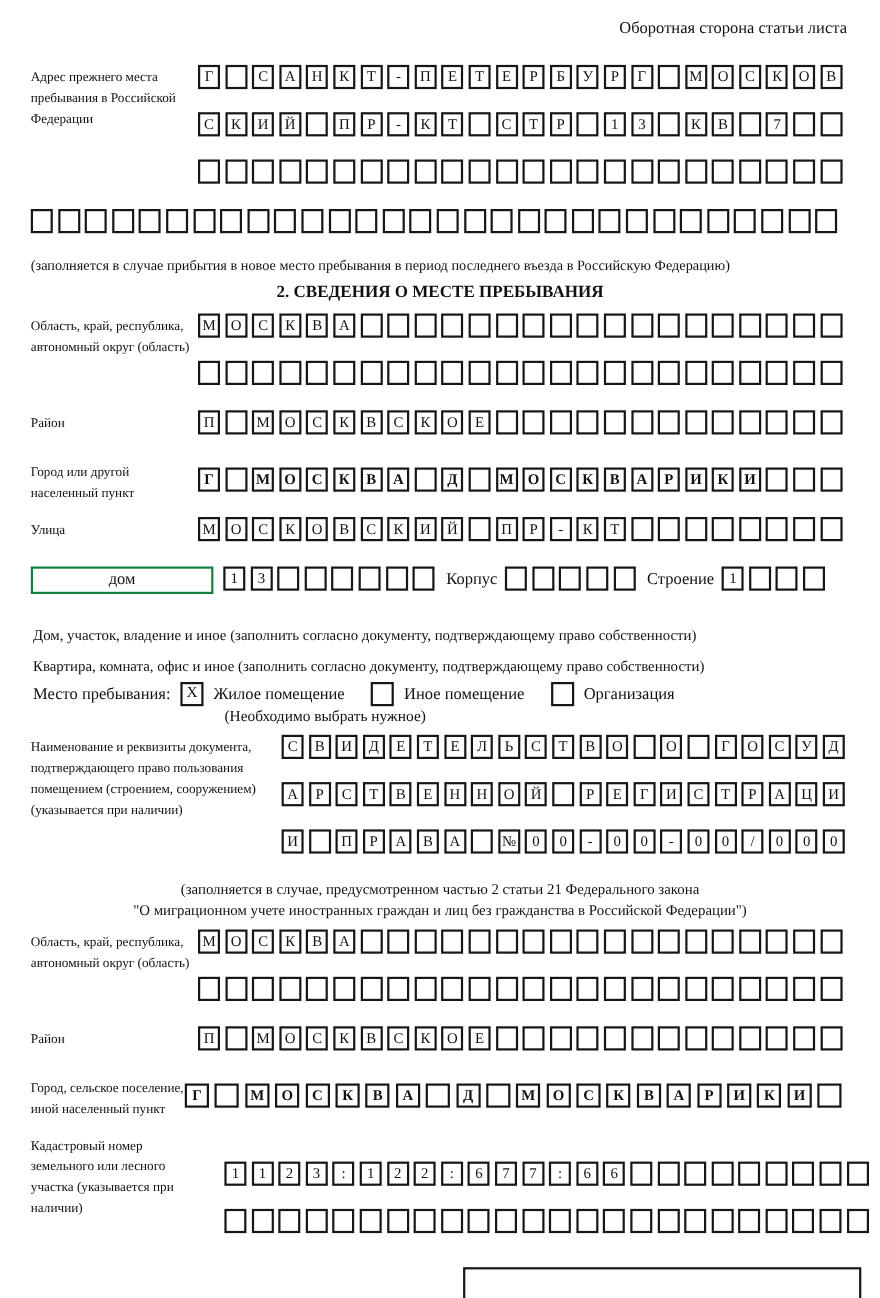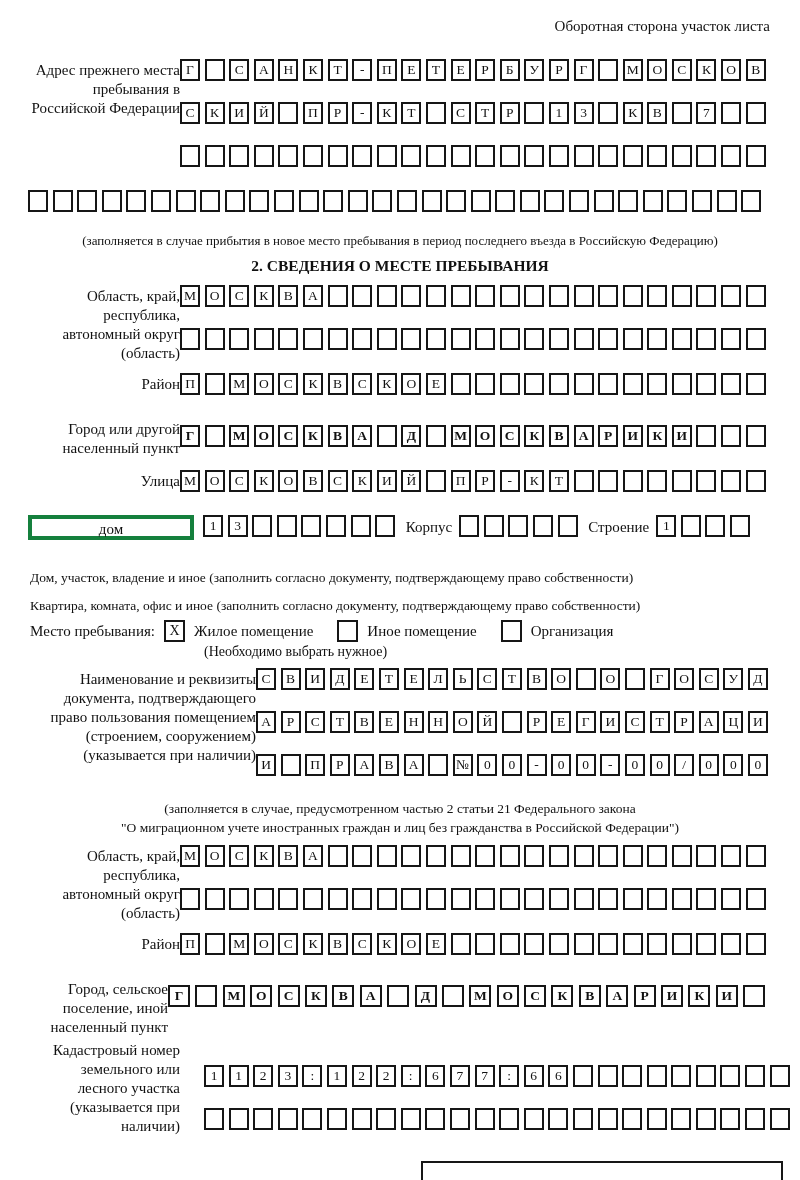--- a/index.html
+++ b/index.html
@@ -4,41 +4,41 @@
 <style>
   html,body{margin:0;padding:0;background:#fff;}
   body{
     width:800px;height:1180px;overflow:hidden;color:#111;
     font-family:"Liberation Serif","DejaVu Serif",serif;
   }
   .page{box-sizing:border-box;width:800px;padding:12px 28px 0 28px;}
   .header-note{text-align:right;font-size:15px;margin:6px 2px 24px 0;}
 
   .field{display:flex;align-items:flex-start;margin-bottom:2px;}
-  .label{width:152px;flex:none;font-size:15px;line-height:19px;padding-top:2px;text-align:right;}
+  .label{width:152px;flex:none;font-size:12px;line-height:19px;padding-top:2px;}
   .label-wide{width:228px;}
   .label-city3{width:140px;}
   .rows{flex:1;}
 
   .cell-row{white-space:nowrap;height:38px;margin-bottom:5px;}
   .cell{
     display:inline-block;box-sizing:border-box;width:20px;height:22px;
     border:2px solid #161616;margin-right:4.6px;text-align:center;
     font-size:13.5px;line-height:18px;vertical-align:top;
   }
   .wide-cells .cell{width:22px;margin-right:5.4px;}
   .offset-rows{margin-top:26px;padding-left:24px;}
   .city-offset{margin-top:7px;font-weight:bold;}
 
-  .caption-center{text-align:center;font-size:13px;margin:0 0 8px 0;}
+  .caption-center{font-size:13px;margin:0 0 8px 0;}
   .caption-left{font-size:13.5px;margin:12px 0 6px 2px;}
   .sec-title{text-align:center;font-weight:bold;font-size:15.5px;margin:4px 0 10px 0;}
 
   .house-row,.apt-row{display:flex;align-items:flex-start;margin-bottom:4px;}
-  .named-box{box-sizing:border-box;border:4px solid #15803d;height:25px;line-height:21px;
+  .named-box{box-sizing:border-box;border:2px solid #15803d;height:25px;line-height:21px;
     text-align:center;font-size:15px;flex:none;}
   .dom-box{width:166px;margin-right:9px;}
   .kv-box{width:205px;margin-left:6px;margin-right:9px;}
   .inline-label{font-size:15px;line-height:24px;margin:0 7px 0 6px;flex:none;}
 
   .stay-row{display:flex;align-items:center;font-size:15px;margin:6px 0 2px 2px;}
   .checkbox{
     display:inline-block;box-sizing:border-box;width:21px;height:22px;flex:none;
     border:2px solid #161616;text-align:center;line-height:18px;font-size:14px;
   }
@@ -48,21 +48,21 @@
 
   .fact-caption{text-align:center;font-size:13.5px;line-height:19px;margin:0;}
   .confirm-wrap{margin-top:10px;margin-left:365px;width:392px;}
   .confirm-box{box-sizing:border-box;border:2px solid #161616;width:362px;height:176px;margin-left:28px;}
 </style>
 </head>
 <body>
 
 <div class="page">
 
-  <div class="header-note">Оборотная сторона участок листа</div>
+  <div class="header-note">Оборотная сторона статьи листа</div>
 
   <div class="field">
     <div class="label">Адрес прежнего места пребывания в Российской Федерации</div>
     <div class="rows">
       <div class="cell-row"><span class="cell">Г</span><span class="cell">&nbsp;</span><span class="cell">С</span><span class="cell">А</span><span class="cell">Н</span><span class="cell">К</span><span class="cell">Т</span><span class="cell">-</span><span class="cell">П</span><span class="cell">Е</span><span class="cell">Т</span><span class="cell">Е</span><span class="cell">Р</span><span class="cell">Б</span><span class="cell">У</span><span class="cell">Р</span><span class="cell">Г</span><span class="cell">&nbsp;</span><span class="cell">М</span><span class="cell">О</span><span class="cell">С</span><span class="cell">К</span><span class="cell">О</span><span class="cell">В</span></div>
       <div class="cell-row"><span class="cell">С</span><span class="cell">К</span><span class="cell">И</span><span class="cell">Й</span><span class="cell">&nbsp;</span><span class="cell">П</span><span class="cell">Р</span><span class="cell">-</span><span class="cell">К</span><span class="cell">Т</span><span class="cell">&nbsp;</span><span class="cell">С</span><span class="cell">Т</span><span class="cell">Р</span><span class="cell">&nbsp;</span><span class="cell">1</span><span class="cell">3</span><span class="cell">&nbsp;</span><span class="cell">К</span><span class="cell">В</span><span class="cell">&nbsp;</span><span class="cell">7</span><span class="cell">&nbsp;</span><span class="cell">&nbsp;</span></div>
       <div class="cell-row"><span class="cell">&nbsp;</span><span class="cell">&nbsp;</span><span class="cell">&nbsp;</span><span class="cell">&nbsp;</span><span class="cell">&nbsp;</span><span class="cell">&nbsp;</span><span class="cell">&nbsp;</span><span class="cell">&nbsp;</span><span class="cell">&nbsp;</span><span class="cell">&nbsp;</span><span class="cell">&nbsp;</span><span class="cell">&nbsp;</span><span class="cell">&nbsp;</span><span class="cell">&nbsp;</span><span class="cell">&nbsp;</span><span class="cell">&nbsp;</span><span class="cell">&nbsp;</span><span class="cell">&nbsp;</span><span class="cell">&nbsp;</span><span class="cell">&nbsp;</span><span class="cell">&nbsp;</span><span class="cell">&nbsp;</span><span class="cell">&nbsp;</span><span class="cell">&nbsp;</span></div>
     </div>
   </div>
   <div class="cell-row"><span class="cell">&nbsp;</span><span class="cell">&nbsp;</span><span class="cell">&nbsp;</span><span class="cell">&nbsp;</span><span class="cell">&nbsp;</span><span class="cell">&nbsp;</span><span class="cell">&nbsp;</span><span class="cell">&nbsp;</span><span class="cell">&nbsp;</span><span class="cell">&nbsp;</span><span class="cell">&nbsp;</span><span class="cell">&nbsp;</span><span class="cell">&nbsp;</span><span class="cell">&nbsp;</span><span class="cell">&nbsp;</span><span class="cell">&nbsp;</span><span class="cell">&nbsp;</span><span class="cell">&nbsp;</span><span class="cell">&nbsp;</span><span class="cell">&nbsp;</span><span class="cell">&nbsp;</span><span class="cell">&nbsp;</span><span class="cell">&nbsp;</span><span class="cell">&nbsp;</span><span class="cell">&nbsp;</span><span class="cell">&nbsp;</span><span class="cell">&nbsp;</span><span class="cell">&nbsp;</span><span class="cell">&nbsp;</span><span class="cell">&nbsp;</span></div>

